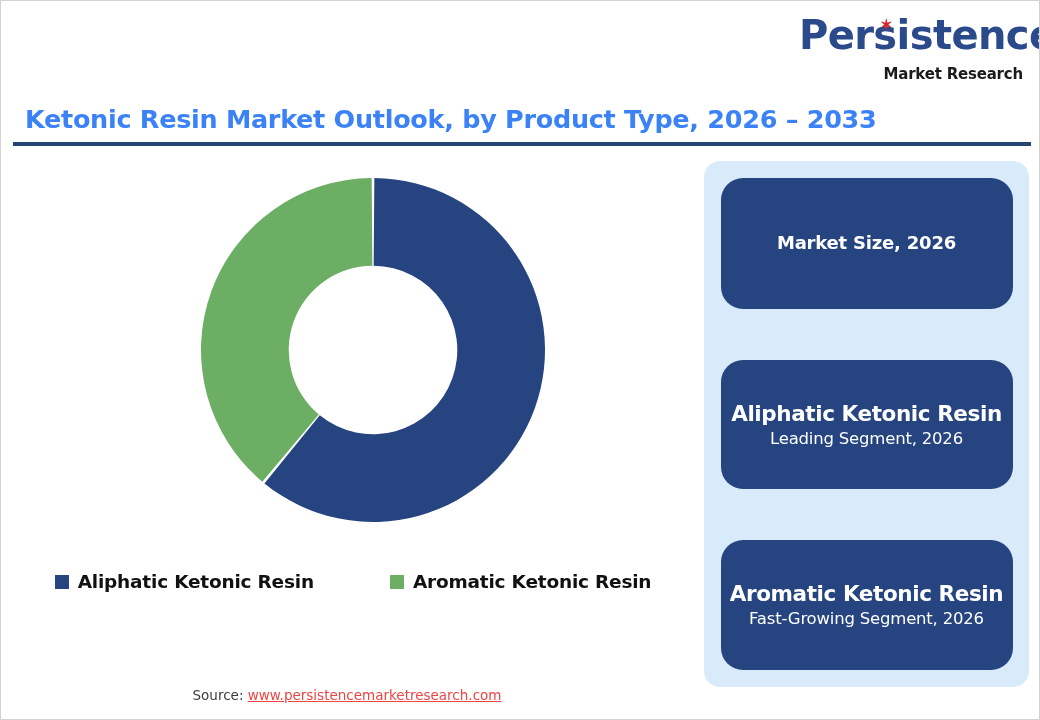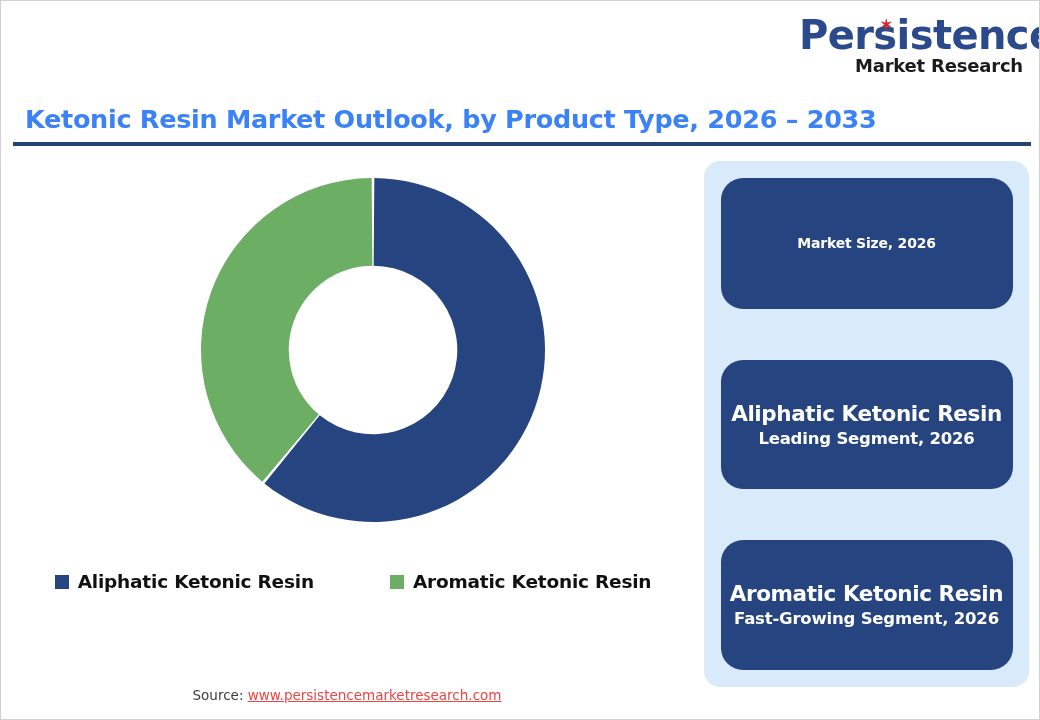--- a/index.html
+++ b/index.html
@@ -44,24 +44,24 @@
     left: 89px;
     top: 2px;
     color: #d8232a;
     font-size: 15px;
     line-height: 1;
     font-weight: bold;
   }
   #logo-sub {
     font-family: "DejaVu Sans", sans-serif;
     font-weight: bold;
-    font-size: 18px;
+    font-size: 15px;
     color: #1b1b1b;
     display: block;
-    margin-top: 2px;
+    margin-top: 12px;
     letter-spacing: -0.2px;
   }
 
   
   #title {
     position: absolute;
     left: 24px;
     top: 103px;
     font-family: "DejaVu Sans", sans-serif;
     font-weight: bold;
@@ -154,41 +154,41 @@
     justify-content: center;
     box-sizing: border-box;
   }
   #card-market-size { height: 131px; }
   #card-leading     { height: 129px; }
   #card-fast        { height: 130px; }
 
   .card-small {
     font-family: "DejaVu Sans", sans-serif;
     font-weight: bold;
-    font-size: 14px;
+    font-size: 18px;
     letter-spacing: -0.2px;
     line-height: 1.25;
   }
   .card-big {
     font-family: "DejaVu Sans", sans-serif;
     font-weight: bold;
     font-size: 26px;
     letter-spacing: -0.3px;
     line-height: 1.25;
   }
   .card-mid {
     font-family: "DejaVu Sans", sans-serif;
     font-weight: bold;
     font-size: 21.5px;
     letter-spacing: -0.4px;
     line-height: 1.3;
   }
   .card-sub {
     font-family: "DejaVu Sans", sans-serif;
-    font-weight: bold;
+    font-weight: normal;
     font-size: 16.5px;
     letter-spacing: -0.2px;
     line-height: 1.3;
   }
 
   
   #source {
     position: absolute;
     left: 0;
     top: 686px;

